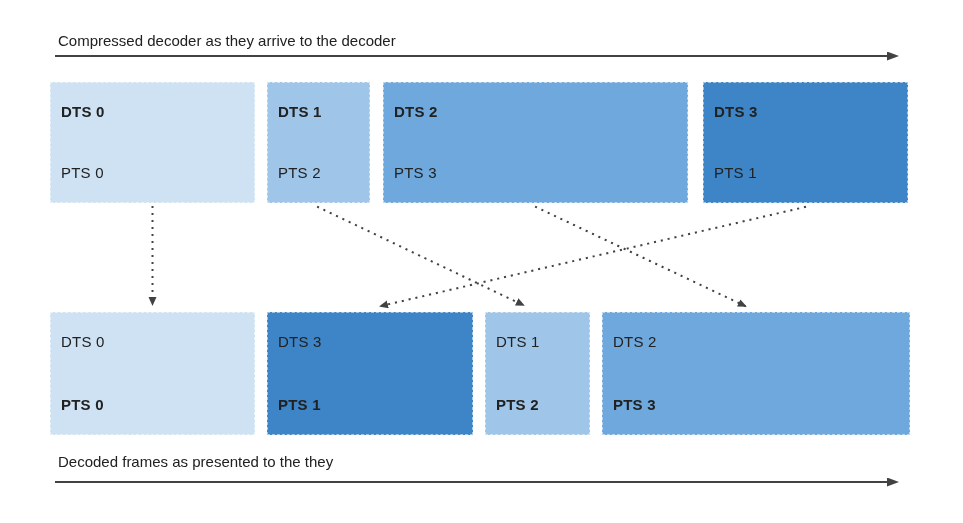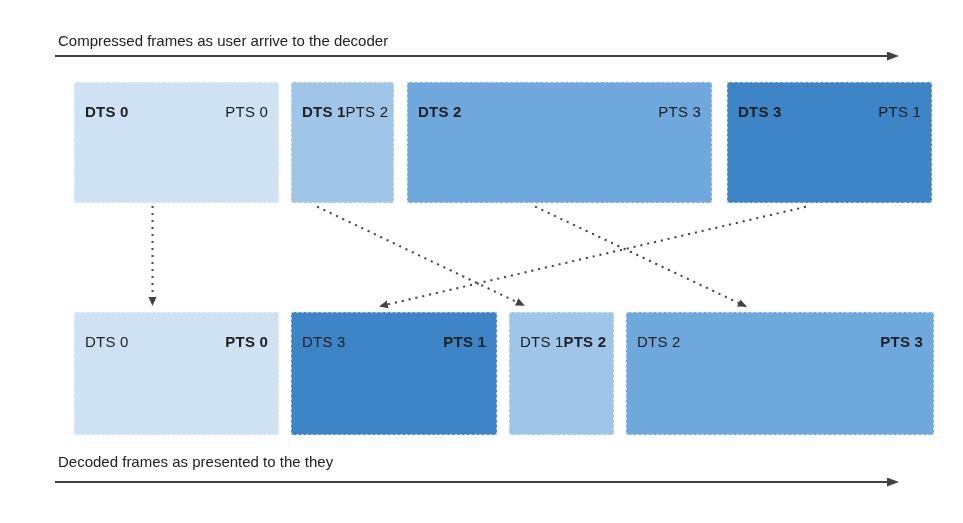--- a/index.html
+++ b/index.html
@@ -23,29 +23,28 @@
     color: #212121;
     white-space: nowrap;
   }
   .axis-label.top { top: 32px; }
   .axis-label.bottom { top: 453px; }
 
   .frame {
     position: absolute;
     box-sizing: border-box;
     display: flex;
-    flex-direction: row;
+    flex-direction: column;
     justify-content: space-between;
     padding: 21px 10px 21px 10px;
     border: 1px dashed rgba(255,255,255,0.55);
     font-size: 15px;
     line-height: 16px;
     color: #212121;
     letter-spacing: 0.2px;
-    margin-left: 24px;
   }
   .frame .tag { white-space: nowrap; }
   .frame .tag.strong { font-weight: 700; }
 
   .row-top .frame { top: 82px; height: 121px; }
   .row-bottom .frame { top: 312px; height: 123px; }
 
   .t1 { left: 50px;  width: 205px; }
   .t2 { left: 267px; width: 103px; }
   .t3 { left: 383px; width: 305px; }
@@ -74,21 +73,21 @@
     fill: none;
     stroke-dasharray: 0.1 6.9;
     stroke-linecap: square;
   }
 </style>
 </head>
 <body>
 
 <div class="canvas">
 
-  <div class="axis-label top">Compressed frames as user arrive to the decoder</div>
+  <div class="axis-label top">Compressed decoder as they arrive to the decoder</div>
 
   <div class="row-top">
     <div class="frame t1" style="background-color: rgb(207, 226, 243);">
       <div class="tag strong">DTS 0</div>
       <div class="tag">PTS 0</div>
     </div>
     <div class="frame t2" style="background-color: rgb(159, 197, 232);">
       <div class="tag strong">DTS 1</div>
       <div class="tag">PTS 2</div>
     </div>

